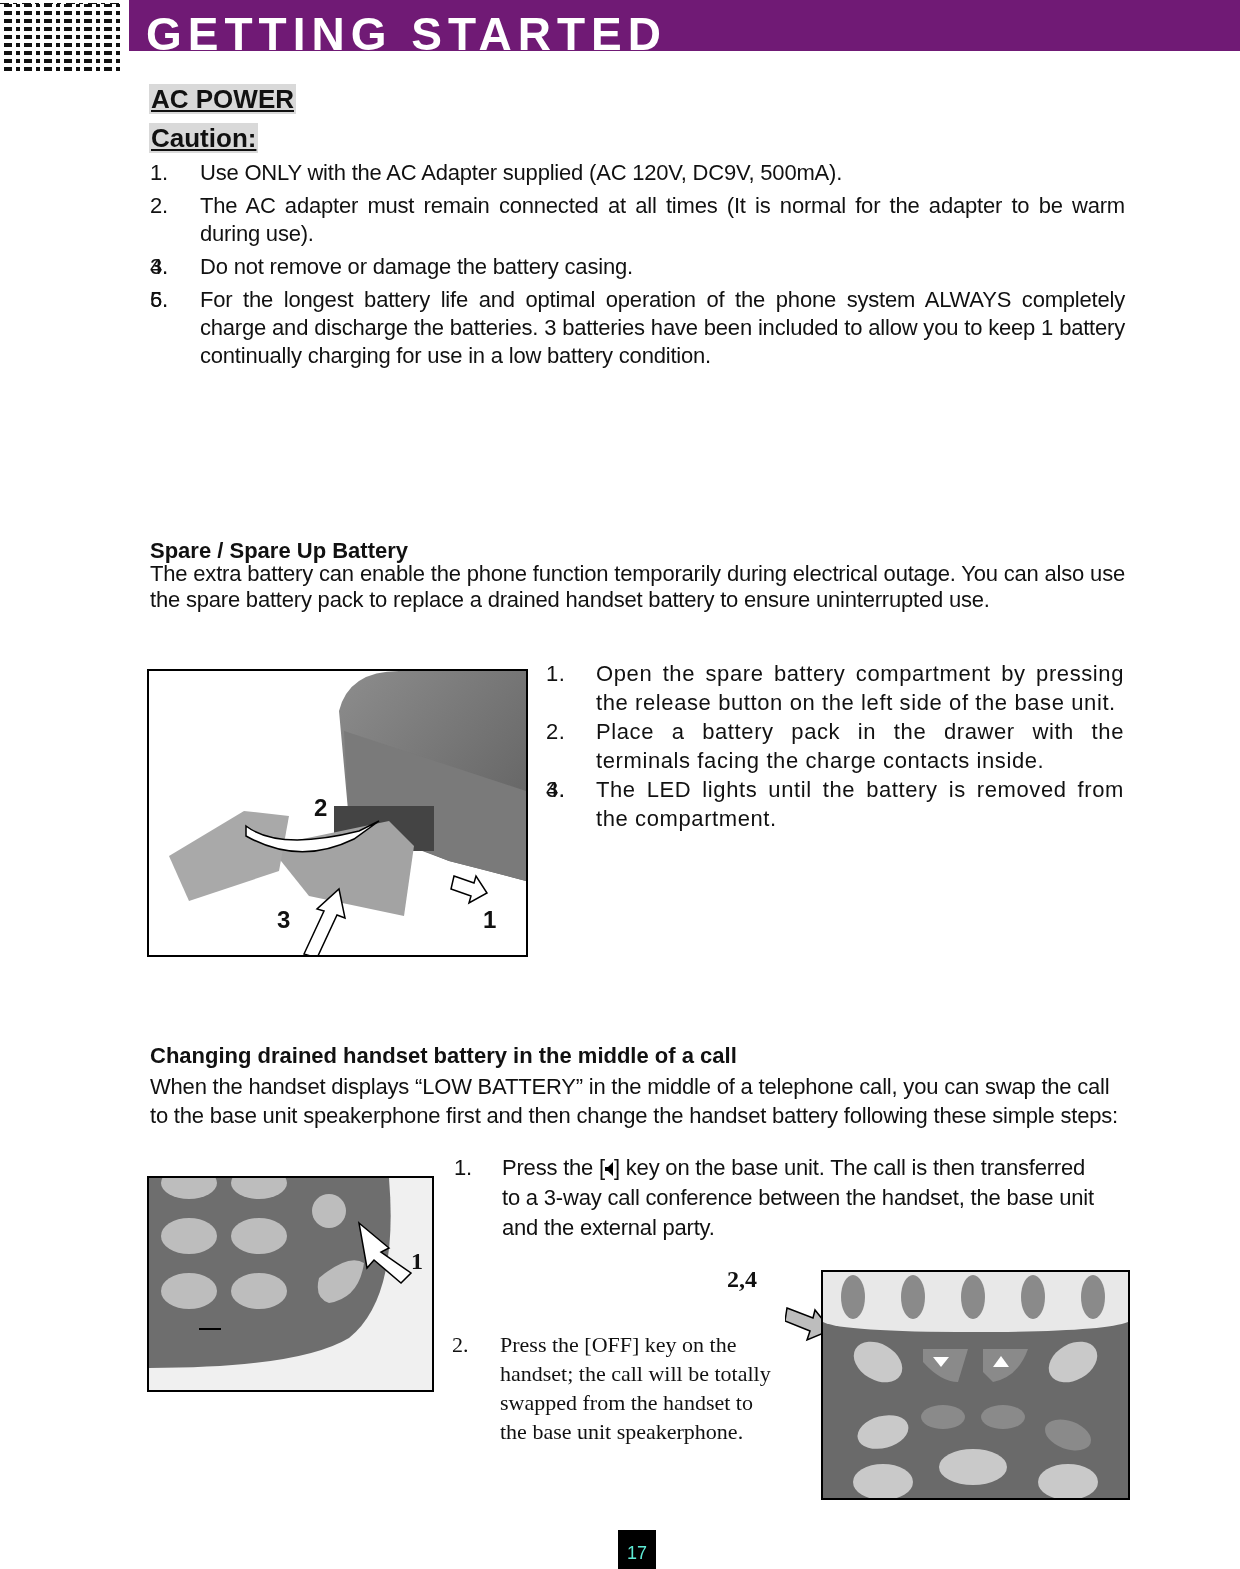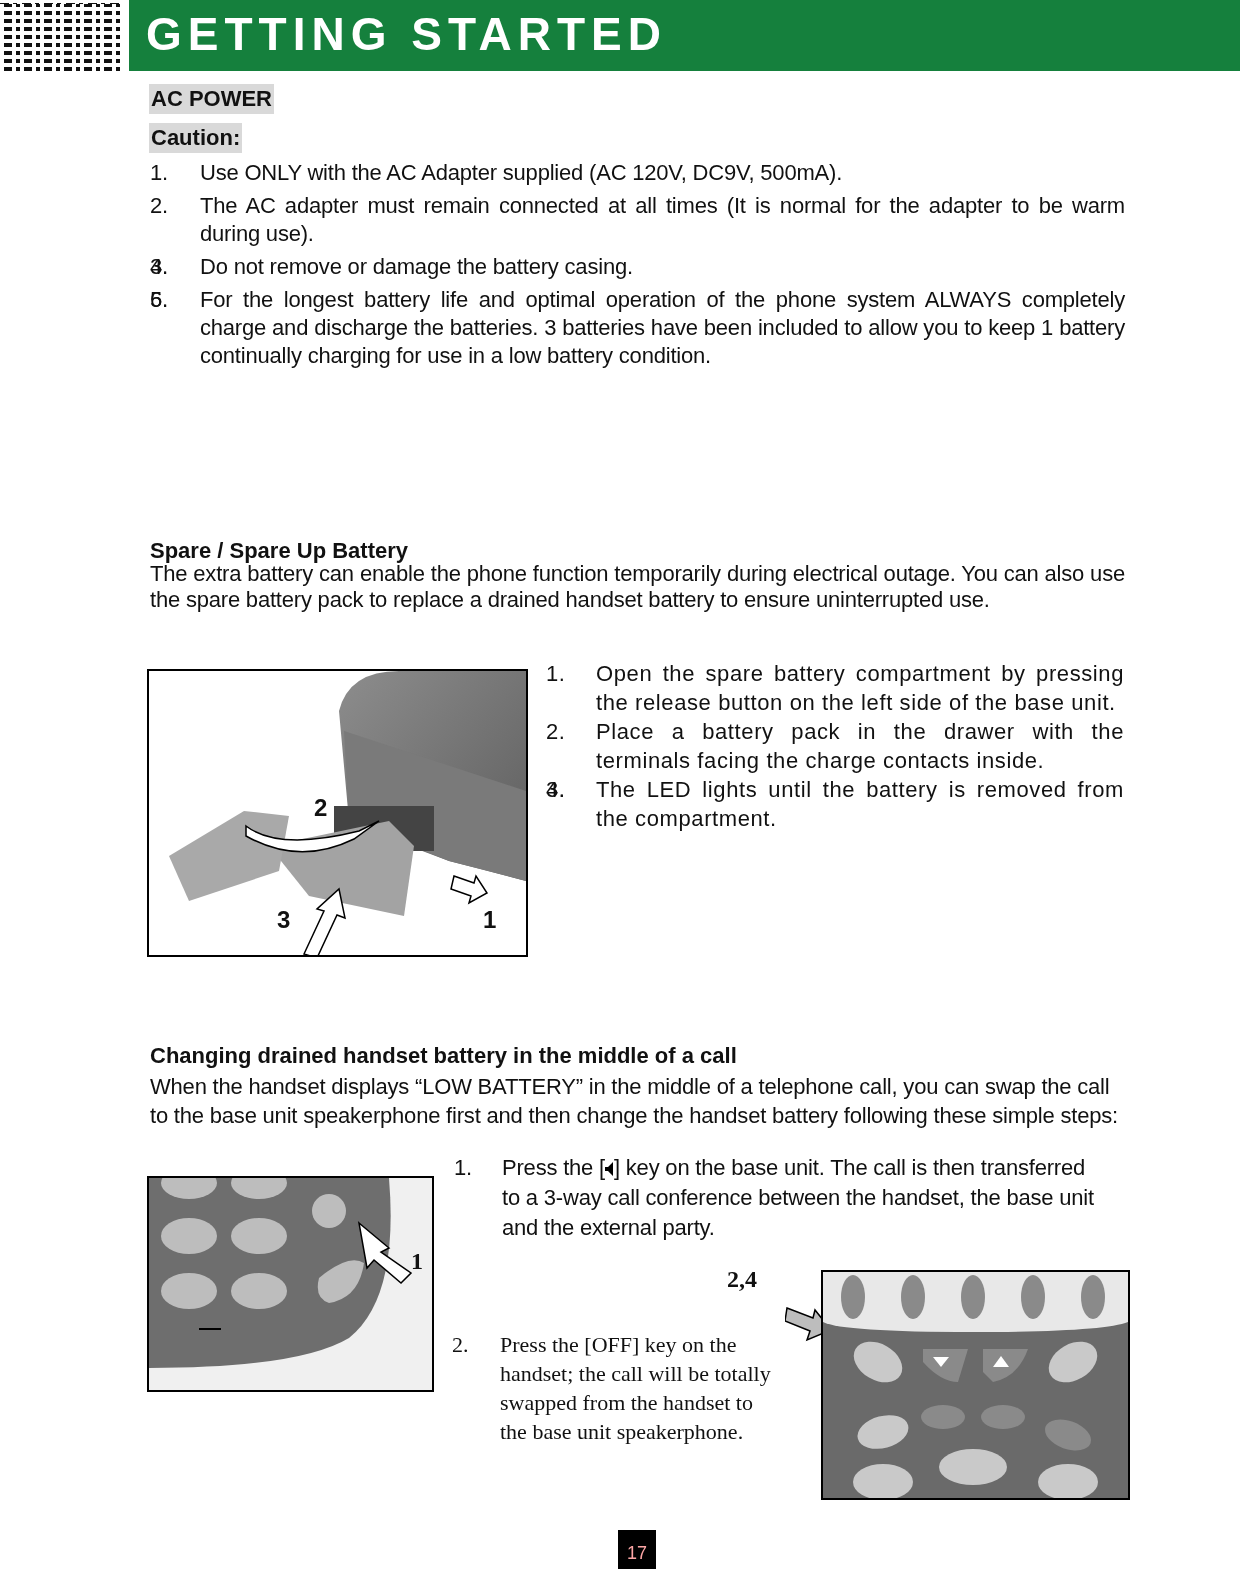--- a/index.html
+++ b/index.html
@@ -10,35 +10,35 @@
       repeating-linear-gradient(90deg, #111 0 9px, #fff 9px 13px, #111 13px 17px, #fff 17px 22px),
       #fff;
     -webkit-mask: repeating-linear-gradient(0deg, #000 0 4px, transparent 4px 8px);
     mask: repeating-linear-gradient(0deg, #000 0 4px, transparent 4px 8px);
   }
   .pattern2 { position:absolute; left:0; top:4px; width:122px; height:67px;
     background: repeating-linear-gradient(90deg, #fff 0 4px, #111 4px 12px, #fff 12px 16px, #111 16px 20px);
     -webkit-mask: repeating-linear-gradient(0deg, #000 0 4px, transparent 4px 8px);
     mask: repeating-linear-gradient(0deg, #000 0 4px, transparent 4px 8px);
   }
-  .header { position:absolute; left:129px; top:0; right:0; height:71px; background:#15803d; }
+  .header { position:absolute; left:129px; top:0; right:0; height:51px; background:#701a75; }
   .header h1 { margin:0; position:absolute; left:17px; top:6px; color:#fff;
     font-size:46px; font-weight:bold; letter-spacing:6px; line-height:56px; }
-  .hl { display:inline-block; background:#d9d9d9; font-weight:bold; font-size:22px; padding:0 2px; line-height:30px; }
+  .hl { display:inline-block; background:#d9d9d9; font-weight:bold; font-size:26px; padding:0 2px; line-height:30px;text-decoration:underline; }
   .abs { position:absolute; }
   .txt { font-size:22px; line-height:28px; letter-spacing:-0.2px; }
   ol.list { list-style:none; margin:0; padding:0; }
   ol.list li { position:relative; padding-left:50px; }
   ol.list li .num { position:absolute; left:0; top:0; }
   .just { text-align:justify; }
   .h2 { font-weight:bold; font-size:22px; }
   .figure { position:absolute; border:2px solid #000; background:#fff; overflow:hidden; }
   .serif { font-family:"Liberation Serif", serif; }
   .pagenum { position:absolute; left:618px; top:1530px; width:38px; height:39px; background:#000;
-    color:#fca5a5; font-size:18px; text-align:center; line-height:46px; }
+    color:#5eead4; font-size:18px; text-align:center; line-height:46px; }
   .callout { font-weight:bold; font-size:24px; position:absolute; }
 </style>
 </head>
 <body>
 
 <div class="pattern"></div>
 <div class="pattern2"></div>
 <div class="header">
   <h1>GETTING STARTED</h1>
 </div>

